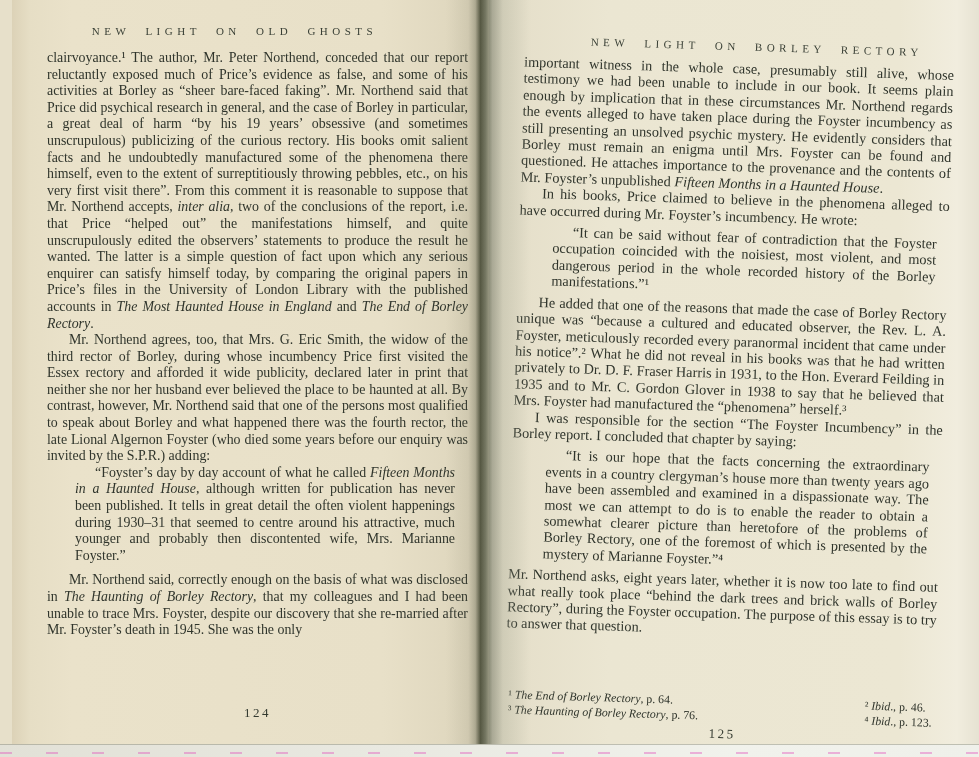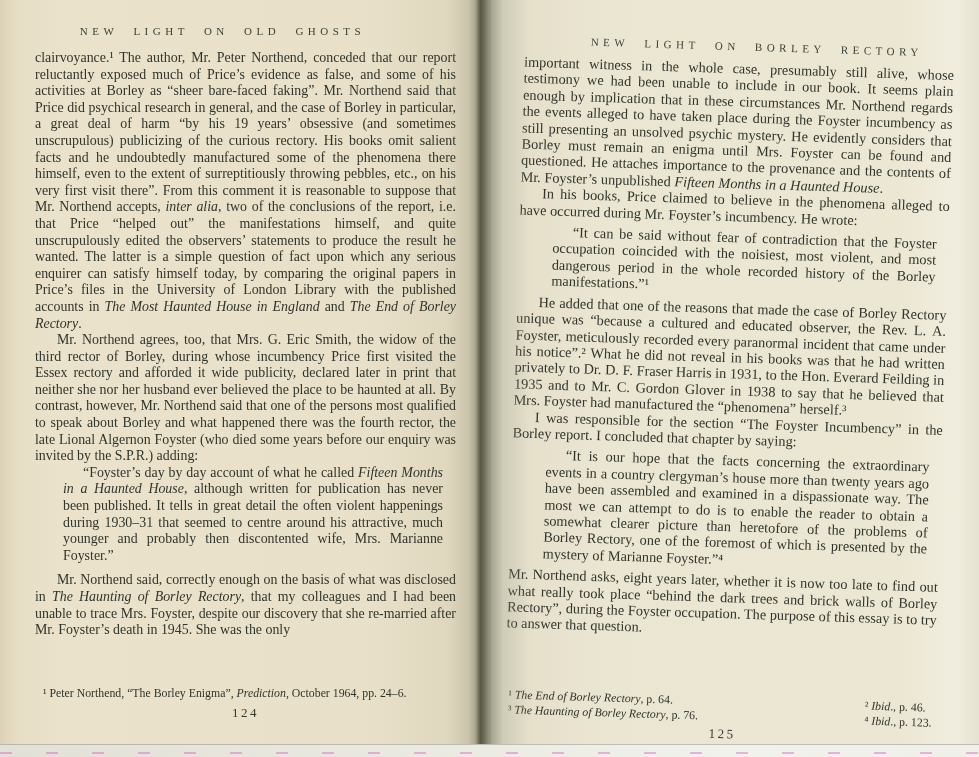--- a/index.html
+++ b/index.html
@@ -4,21 +4,21 @@
 <style>
   * { margin:0; padding:0; box-sizing:border-box; }
   html,body { width:979px; height:757px; background:#e7e0ca; }
   .scene {
     position:relative; width:979px; height:757px; overflow:hidden;
     font-family:"Liberation Serif","DejaVu Serif",serif;
     color:#30352c;
   }
   .page { position:absolute; top:0; height:745px; }
   .page-left {
-    left:0; width:489px;
+    left:12px; width:489px;
     background:linear-gradient(90deg,#dcd2b7 0px,#e6dec5 18px,#eae2ca 60px,#e8e0c8 370px,#ded6bd 455px,#cfc8ae 489px);
   }
   .page-right {
     left:489px; width:490px; overflow:hidden;
     background:linear-gradient(90deg,#b2b09d 0px,#d5d1bc 14px,#e6e0cb 40px,#ebe6d2 120px,#ece7d3 410px,#f1edde 468px,#e6e2d2 490px);
   }
   .gutter {
     position:absolute; left:446px; top:0; width:86px; height:745px; z-index:3; pointer-events:none;
     background:linear-gradient(90deg,
       rgba(104,104,82,0) 0%,
@@ -72,21 +72,20 @@
 <div class="scene">
 
   <div class="page page-left">
     <div class="run-head rh-left">NEW LIGHT ON OLD GHOSTS</div>
     <div class="body-left">
       <p class="para">clairvoyance.¹ The author, Mr. Peter Northend, conceded that our report reluctantly exposed much of Price’s evidence as false, and some of his activities at Borley as “sheer bare-faced faking”. Mr. Northend said that Price did psychical research in general, and the case of Borley in particular, a great deal of harm “by his 19 years’ obsessive (and sometimes unscrupulous) publicizing of the curious rectory. His books omit salient facts and he undoubtedly manufactured some of the phenomena there himself, even to the extent of surreptitiously throwing pebbles, etc., on his very first visit there”. From this comment it is reasonable to suppose that Mr. Northend accepts, <i>inter alia</i>, two of the conclusions of the report, i.e. that Price “helped out” the manifestations himself, and quite unscrupulously edited the observers’ statements to produce the result he wanted. The latter is a simple question of fact upon which any serious enquirer can satisfy himself today, by comparing the original papers in Price’s files in the University of London Library with the published accounts in <i>The Most Haunted House in England</i> and <i>The End of Borley Rectory</i>.</p>
       <p class="para indent">Mr. Northend agrees, too, that Mrs. G. Eric Smith, the widow of the third rector of Borley, during whose incumbency Price first visited the Essex rectory and afforded it wide publicity, declared later in print that neither she nor her husband ever believed the place to be haunted at all. By contrast, however, Mr. Northend said that one of the persons most qualified to speak about Borley and what happened there was the fourth rector, the late Lional Algernon Foyster (who died some years before our enquiry was invited by the S.P.R.) adding:</p>
       <div class="bquote">“Foyster’s day by day account of what he called <i>Fifteen Months in a Haunted House</i>, although written for publication has never been published. It tells in great detail the often violent happenings during 1930–31 that seemed to centre around his attractive, much younger and probably then discontented wife, Mrs. Marianne Foyster.”</div>
       <p class="para indent">Mr. Northend said, correctly enough on the basis of what was disclosed in <i>The Haunting of Borley Rectory</i>, that my colleagues and I had been unable to trace Mrs. Foyster, despite our discovery that she re-married after Mr. Foyster’s death in 1945. She was the only</p>
     </div>
-    <div class="footnote fn-left">¹ Peter Northend, “The Borley Enigma”, <i>Prediction</i>, October 1964, pp. 24–6.</div>
     <div class="folio folio-left">124</div>
   </div>
 
   <div class="page page-right">
     <div class="tilt">
       <div class="run-head rh-right">NEW LIGHT ON BORLEY RECTORY</div>
       <div class="body-right">
         <p class="para">important witness in the whole case, presumably still alive, whose testimony we had been unable to include in our book. It seems plain enough by implication that in these circumstances Mr. Northend regards the events alleged to have taken place during the Foyster incumbency as still presenting an unsolved psychic mystery. He evidently considers that Borley must remain an enigma until Mrs. Foyster can be found and questioned. He attaches importance to the provenance and the contents of Mr. Foyster’s unpublished <i>Fifteen Months in a Haunted House</i>.</p>
         <p class="para indent">In his books, Price claimed to believe in the phenomena alleged to have occurred during Mr. Foyster’s incumbency. He wrote:</p>
         <div class="bquote">“It can be said without fear of contradiction that the Foyster occupation coincided with the noisiest, most violent, and most dangerous period in the whole recorded history of the Borley manifestations.”¹</div>

